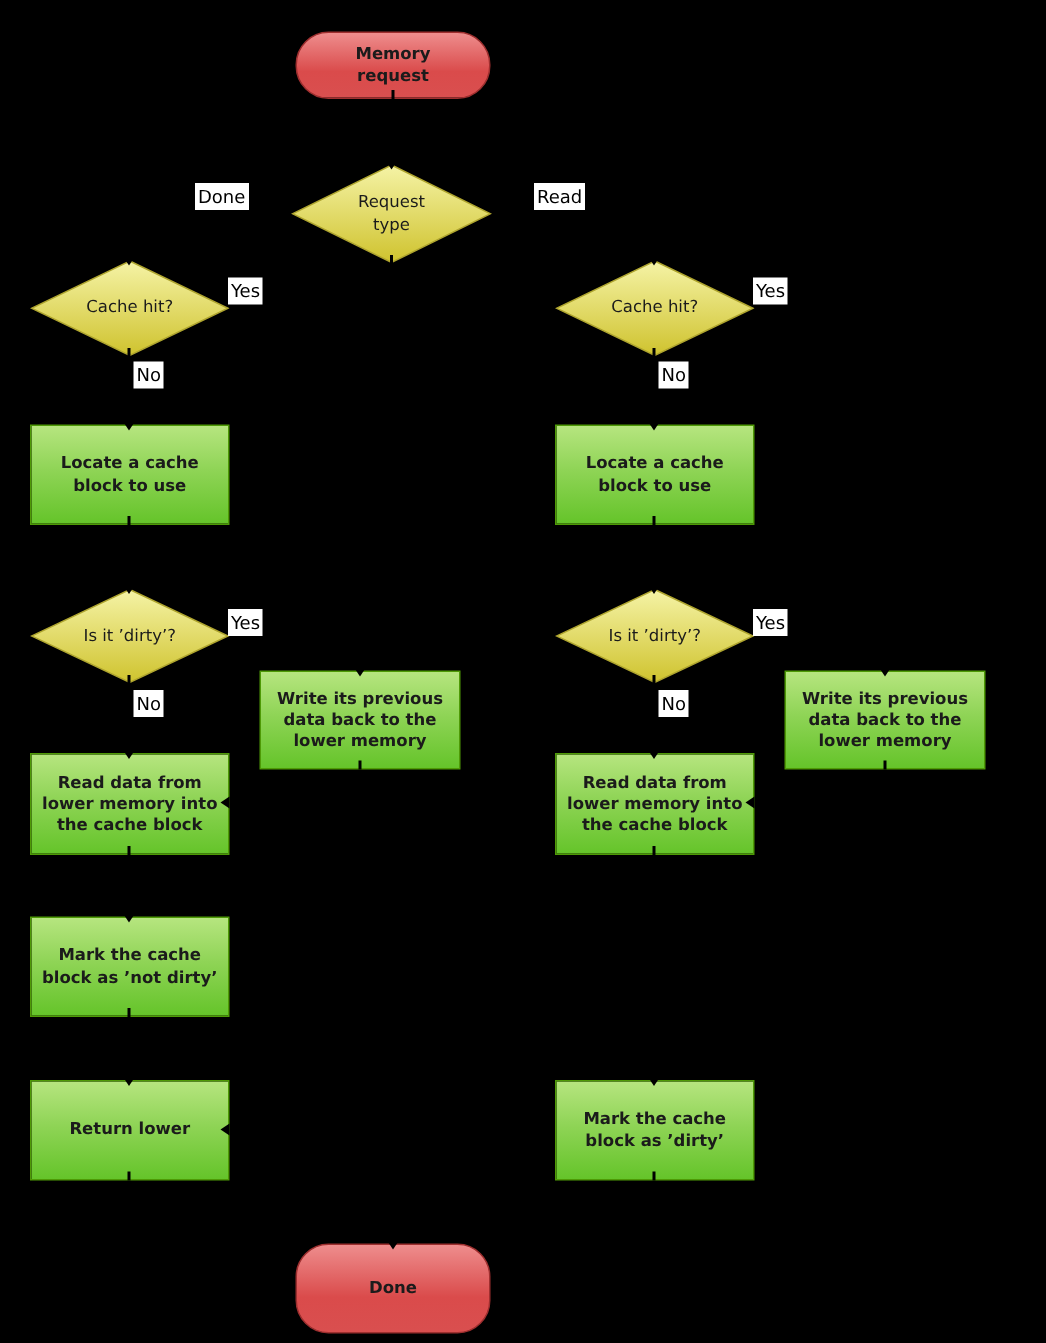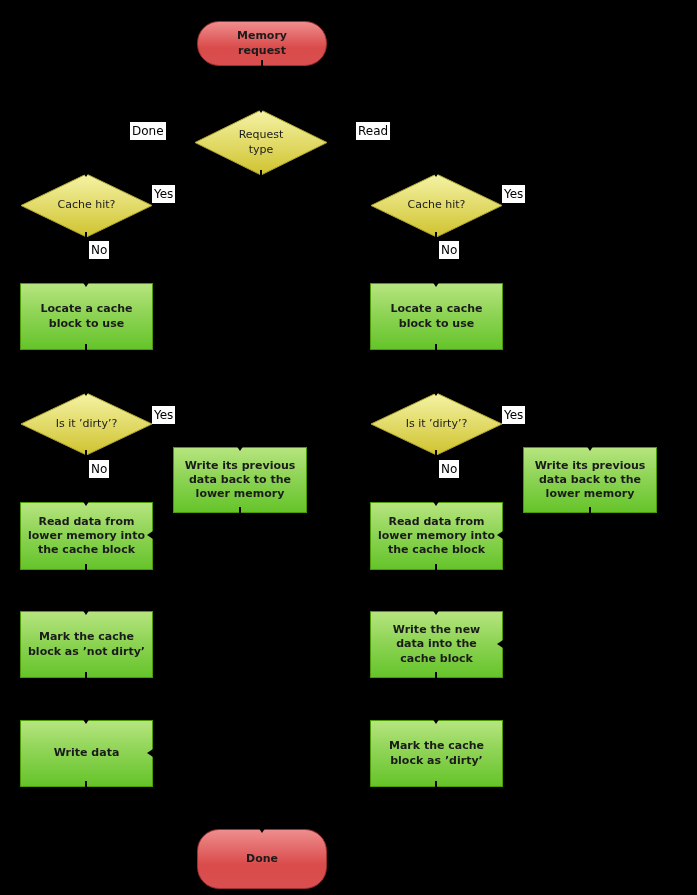--- a/index.html
+++ b/index.html
@@ -93,37 +93,34 @@
 data back to the
 lower memory</div>
 
   <div class="node process" style="left:20px;top:502px;width:133px;height:68px">Read data from
 lower memory into
 the cache block</div>
 
   <div class="node process" style="left:20px;top:611px;width:133px;height:67px">Mark the cache
 block as ’not dirty’</div>
 
-  <div class="node process" style="left:20px;top:720px;width:133px;height:67px">Write data</div>
+  <div class="node process" style="left:20px;top:720px;width:133px;height:67px">Return lower</div>
 
   
   <div class="node process" style="left:370px;top:283px;width:133px;height:67px">Locate a cache
 block to use</div>
 
   <div class="node process" style="left:523px;top:447px;width:134px;height:66px">Write its previous
 data back to the
 lower memory</div>
 
   <div class="node process" style="left:370px;top:502px;width:133px;height:68px">Read data from
 lower memory into
 the cache block</div>
 
-  <div class="node process" style="left:370px;top:611px;width:133px;height:67px">Write the new
-data into the
-cache block</div>
 
   <div class="node process" style="left:370px;top:720px;width:133px;height:67px">Mark the cache
 block as ’dirty’</div>
 
   
   <span class="elabel" style="left:130px;top:122px">Done</span>
   <span class="elabel" style="left:356px;top:122px">Read</span>
 
   <span class="elabel" style="left:152px;top:185px">Yes</span>
   <span class="elabel" style="left:89px;top:241px">No</span>

